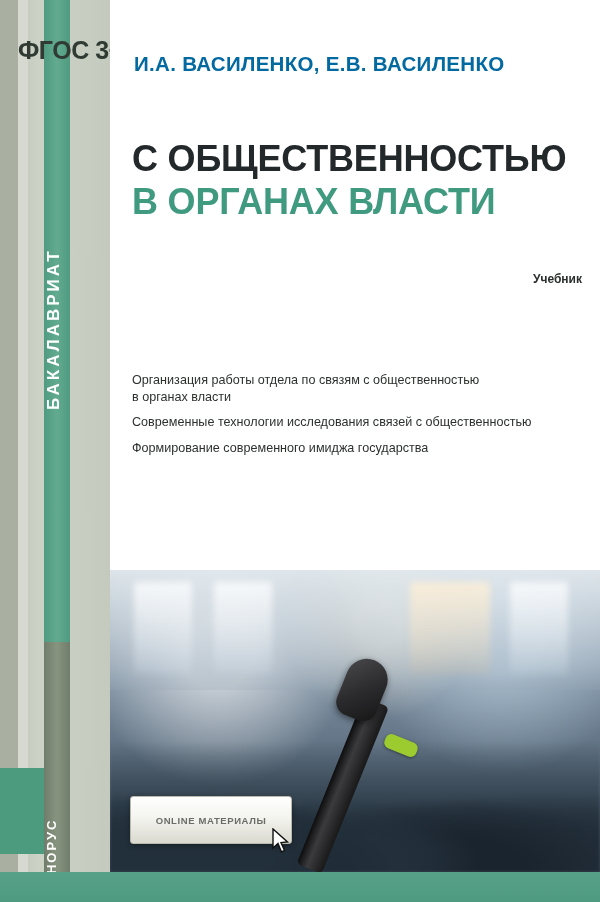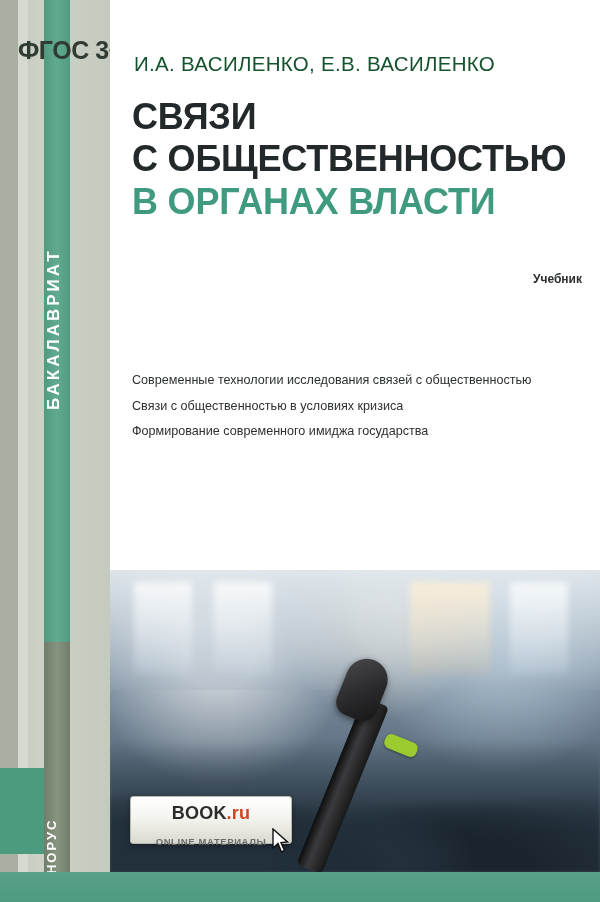--- a/index.html
+++ b/index.html
@@ -134,22 +134,22 @@
     top: 0;
     width: 490px;
     height: 902px;
     background: #ffffff;
   }
   .authors {
     position: absolute;
     left: 24px;
     top: 52px;
     font-size: 20.5px;
-    font-weight: normal;
-    color: #14532d;
+    font-weight: bold;
+    color: #0369a1;
     letter-spacing: 0.3px;
   }
   .title {
     position: absolute;
     left: 22px;
     top: 96px;
     width: 456px;
     color: #23282a;
     font-size: 36px;
     font-weight: bold;
@@ -325,51 +325,48 @@
 
   <div class="green-tab"></div>
 
   <div class="fgos">ФГОС 3+</div>
 
   <div class="main">
 
     <div class="authors">И.А. ВАСИЛЕНКО, Е.В. ВАСИЛЕНКО</div>
 
     <div class="title">
-      <span>СВЯЗИ</span><br>
+      <br>
       <span>С ОБЩЕСТВЕННОСТЬЮ</span>
       <span class="line3">В ОРГАНАХ ВЛАСТИ</span>
     </div>
 
     <div class="subtitle">Учебник</div>
 
     <div class="toc">
+      <div class="item">Организация работы отдела по связям с общественностью<br>в органах власти</div>
       <div class="item">Современные технологии исследования связей с общественностью</div>
-      <div class="item">Связи с общественностью в условиях кризиса</div>
       <div class="item">Формирование современного имиджа государства</div>
     </div>
   </div>
 
   <div class="photo">
     <div class="bg"></div>
     <div class="band-top"></div>
     <div class="window w1"></div>
     <div class="window w2"></div>
     <div class="window w3"></div>
     <div class="window w4"></div>
     <div class="crowd"></div>
     <div class="mic-body"></div>
     <div class="mic-head"></div>
     <div class="mic-ring"></div>
   </div>
 
   <div class="bookru">
-    <div class="b-title">
-      <span>BOOK</span><span class="ru">.ru</span>
-    </div>
     <div class="b-sub">ONLINE МАТЕРИАЛЫ</div>
   </div>
 
   <svg class="cursor" viewBox="0 0 18 26">
     <polygon points="1,1 1,20 6,15.5 9.5,24 12.5,22.5 9,14.5 15.5,14" fill="#ffffff" stroke="#111111" stroke-width="1.4"></polygon>
   </svg>
 
   <div class="bottom-strip"></div>
 </div>
 

